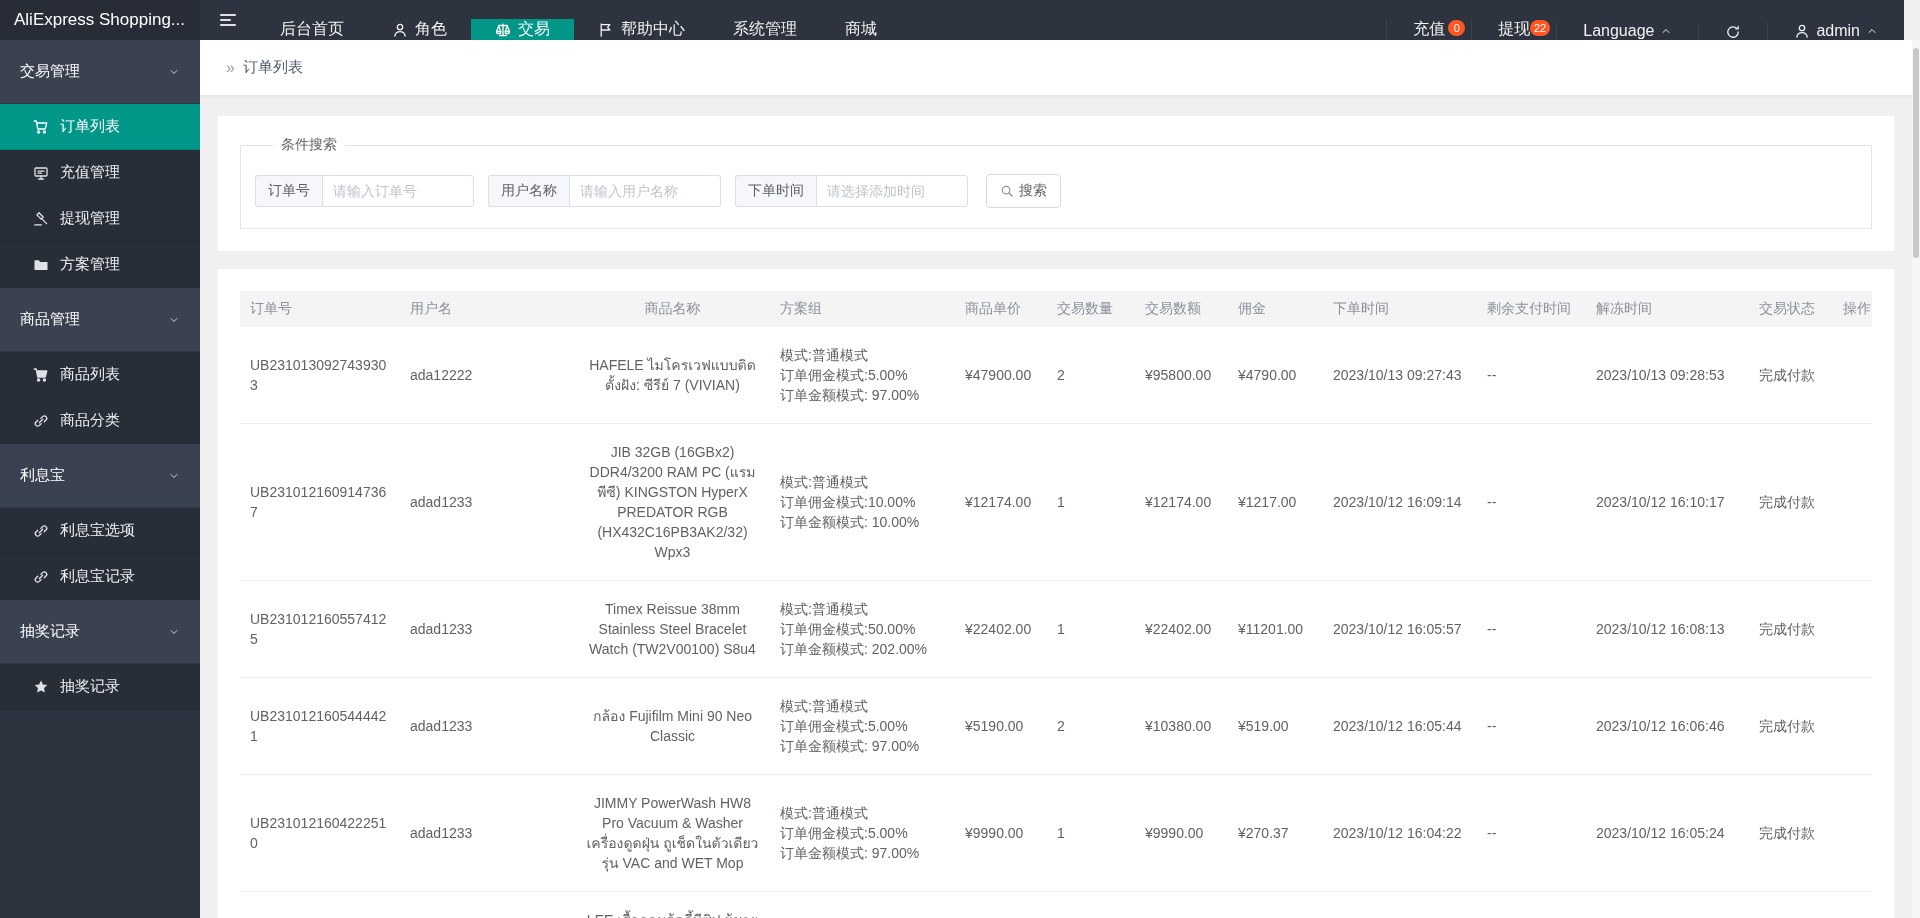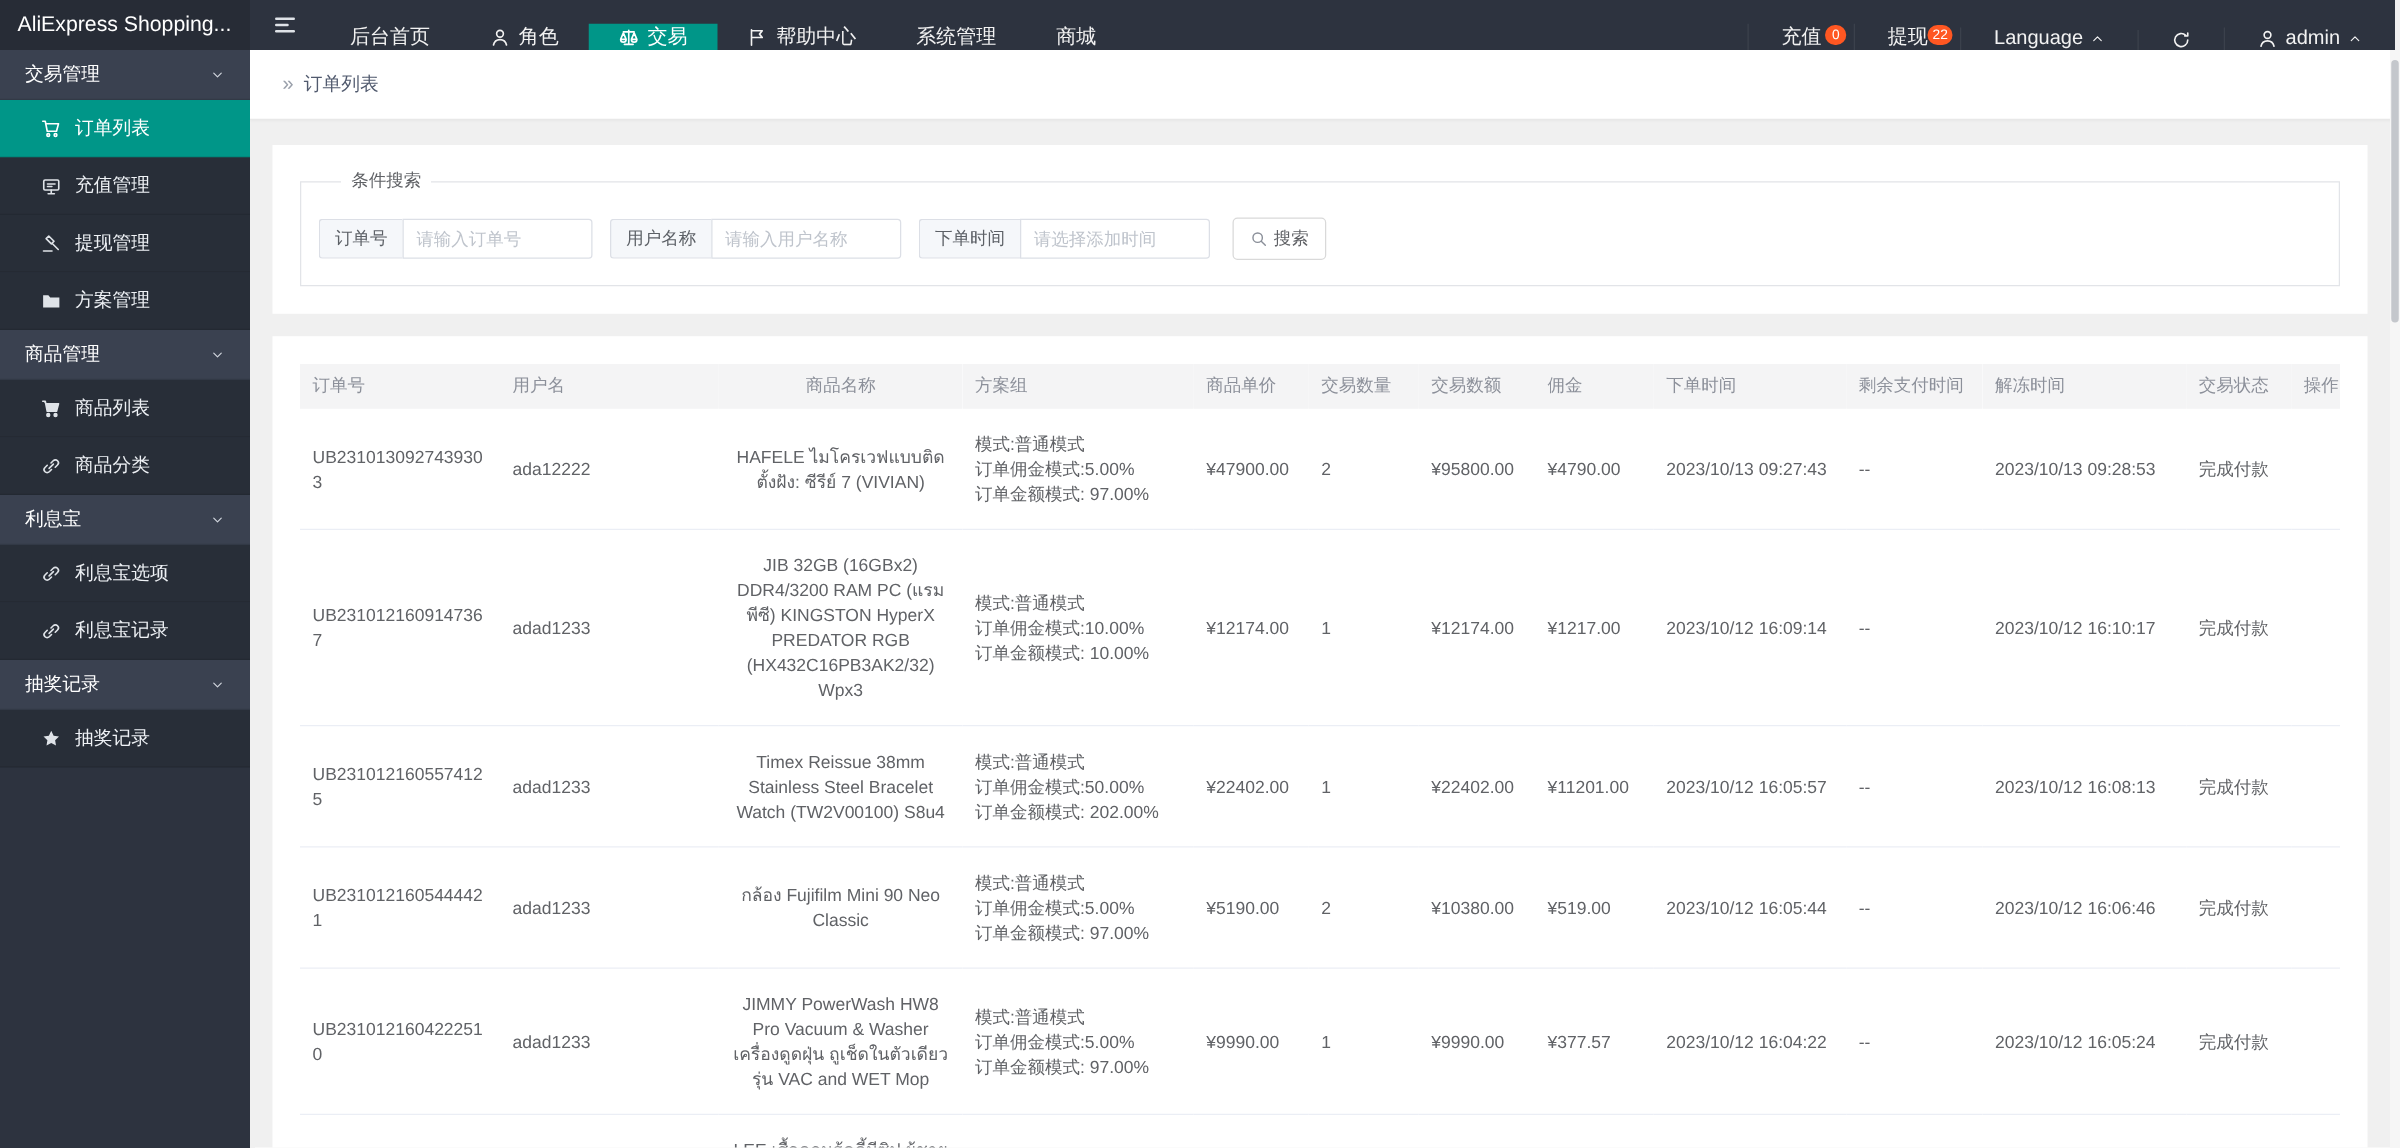--- a/index.html
+++ b/index.html
@@ -1,37 +1,37 @@
 <!DOCTYPE html>
 <html><head>
 <meta charset="utf-8">
 <style>
   * { margin:0; padding:0; box-sizing:border-box; }
   html,body { width:1920px; height:918px; overflow:hidden; }
   body { font-family:"Liberation Sans","DejaVu Sans",sans-serif; background:#f0f0f0; color:#606266; }
 
   
-  .topbar { position:fixed; top:0; left:0; right:4px; height:40px; background:#2d333f; display:flex; align-items:stretch; z-index:30; color:#f2f2f2; }
+  .topbar { position:fixed; top:0; left:0; right:16px; height:40px; background:#2d333f; display:flex; align-items:stretch; z-index:30; color:#f2f2f2; }
   .logo { width:200px; background:#272c36; color:#fff; font-size:17px; display:flex; align-items:center; padding-left:14px; white-space:nowrap; overflow:hidden; }
   .menu-toggle { display:flex; align-items:center; padding:0 20px; cursor:pointer; }
   .menu-toggle .bars { display:flex; flex-direction:column; gap:3px; }
   .menu-toggle .bars i { display:block; height:2px; background:#dfe3e8; border-radius:1px; }
   .menu-toggle .bars i:nth-child(1){ width:16px; } .menu-toggle .bars i:nth-child(2){ width:11px; } .menu-toggle .bars i:nth-child(3){ width:16px; }
   .topnav { display:flex; align-items:flex-end; }
   .topnav .nav-item { display:flex; align-items:center; gap:7px; padding:0 24px; font-size:16px; cursor:pointer; }
   .topnav .nav-item.active { background:#009688; color:#fff; }
   .topbar-right { margin-left:auto; display:flex; align-items:flex-end; }
   .tr-item { position:relative; display:flex; align-items:center; gap:6px; padding:0 26px; font-size:16px; border-left:1px solid rgba(255,255,255,0.07); cursor:pointer; }
   .badge { position:absolute; top:1px; right:6px; min-width:17px; height:16px; padding:0 4px; background:#ff5722; color:#fff; border-radius:9px; font-size:11px; line-height:16px; text-align:center; }
   .icon { display:inline-flex; align-items:center; justify-content:center; }
   .icon svg { display:block; }
 
   
   .sidebar { position:fixed; top:40px; left:0; bottom:0; width:200px; background:#2d333f; z-index:20; }
-  .side-group { height:40px; background:#3a4150; color:#fff; display:flex; align-items:center; justify-content:space-between; padding:0 20px; font-size:15px; cursor:pointer; border-bottom:1px solid rgba(0,0,0,0.12); }
+  .side-group { height:64px; background:#3a4150; color:#fff; display:flex; align-items:center; justify-content:space-between; padding:0 20px; font-size:15px; cursor:pointer; border-bottom:1px solid rgba(0,0,0,0.12); }
   .side-item { height:46px; background:#282e38; color:#eef1f5; display:flex; align-items:center; gap:11px; padding:0 18px 0 32px; font-size:15px; cursor:pointer; border-bottom:1px solid rgba(0,0,0,0.10); }
   .side-item.active { background:#009688; color:#fff; }
   .side-item .icon { width:17px; color:#dfe3e8; }
   .side-item.active .icon { color:#fff; }
   .side-group .icon { color:#cfd4dc; }
 
   
   .main { margin-left:200px; padding-top:40px; }
   .breadcrumb-bar { height:56px; background:#fff; display:flex; align-items:center; gap:8px; padding-left:26px; font-size:15px; color:#515a6e; border-bottom:1px solid #e8e8e8; box-shadow:0 1px 2px rgba(0,0,0,0.04); }
   .crumb-icon { color:#9aa0ab; font-size:16px; }
@@ -413,21 +413,21 @@
               <td>adad1233</td>
               <td class="center">JIMMY PowerWash HW8 Pro Vacuum &amp; Washer เครื่องดูดฝุ่น ถูเช็ดในตัวเดียว รุ่น VAC and WET Mop</td>
               <td>
                 <div class="plan-line">模式:普通模式</div>
                 <div class="plan-line">订单佣金模式:5.00%</div>
                 <div class="plan-line">订单金额模式: 97.00%</div>
               </td>
               <td>¥9990.00</td>
               <td>1</td>
               <td>¥9990.00</td>
-              <td>¥377.57</td>
+              <td>¥270.37</td>
               <td>2023/10/12 16:04:22</td>
               <td>--</td>
               <td>2023/10/12 16:05:24</td>
               <td>完成付款</td>
               <td></td>
             </tr>
             <tr>
               <td>UB2310121550293861</td>
               <td>adad1233</td>
               <td class="center">LEE เสื้อคลุมฮู้ดดี้มีซิป ผู้ชาย / ผู้หญิง รุ่น LE L1007B01 สีแดง ลี เสื้อผ้าผู้ชาย เสื้อแจ็คเก็ต ผู้ชาย แจ็คเก็ต</td>

